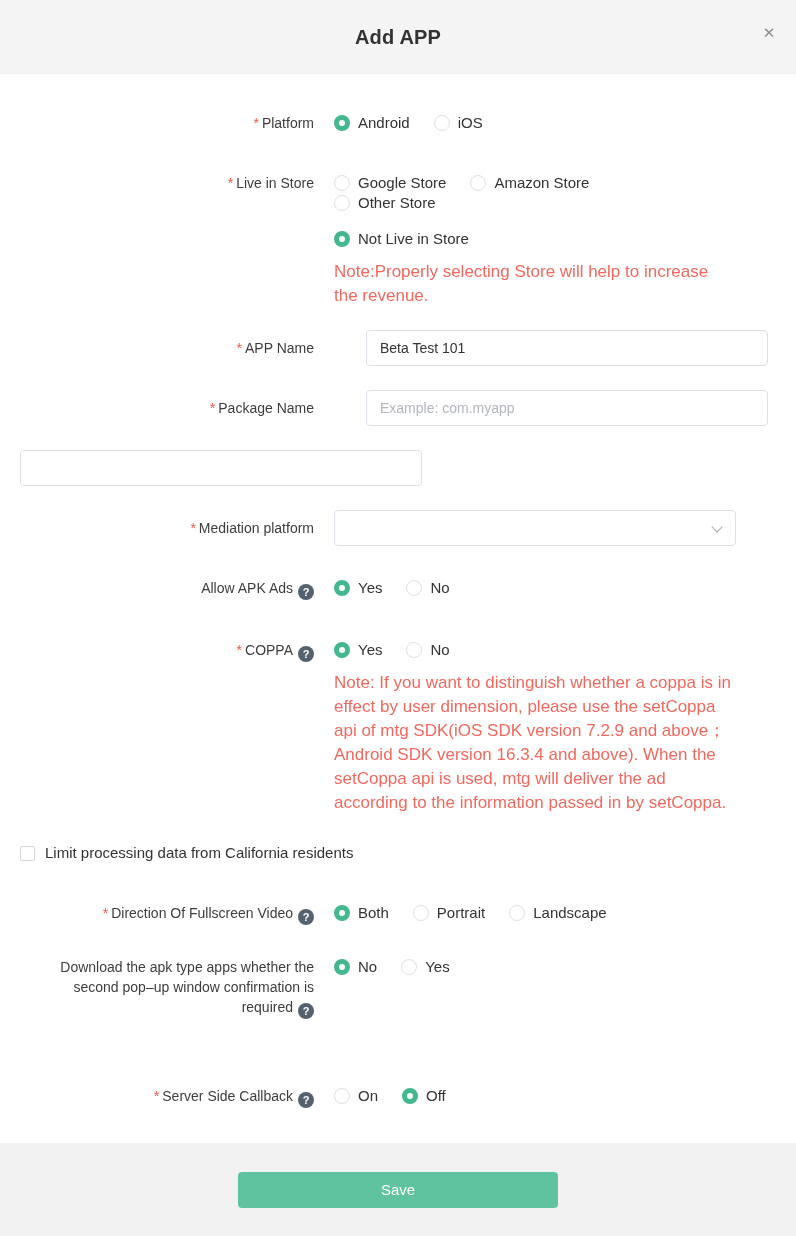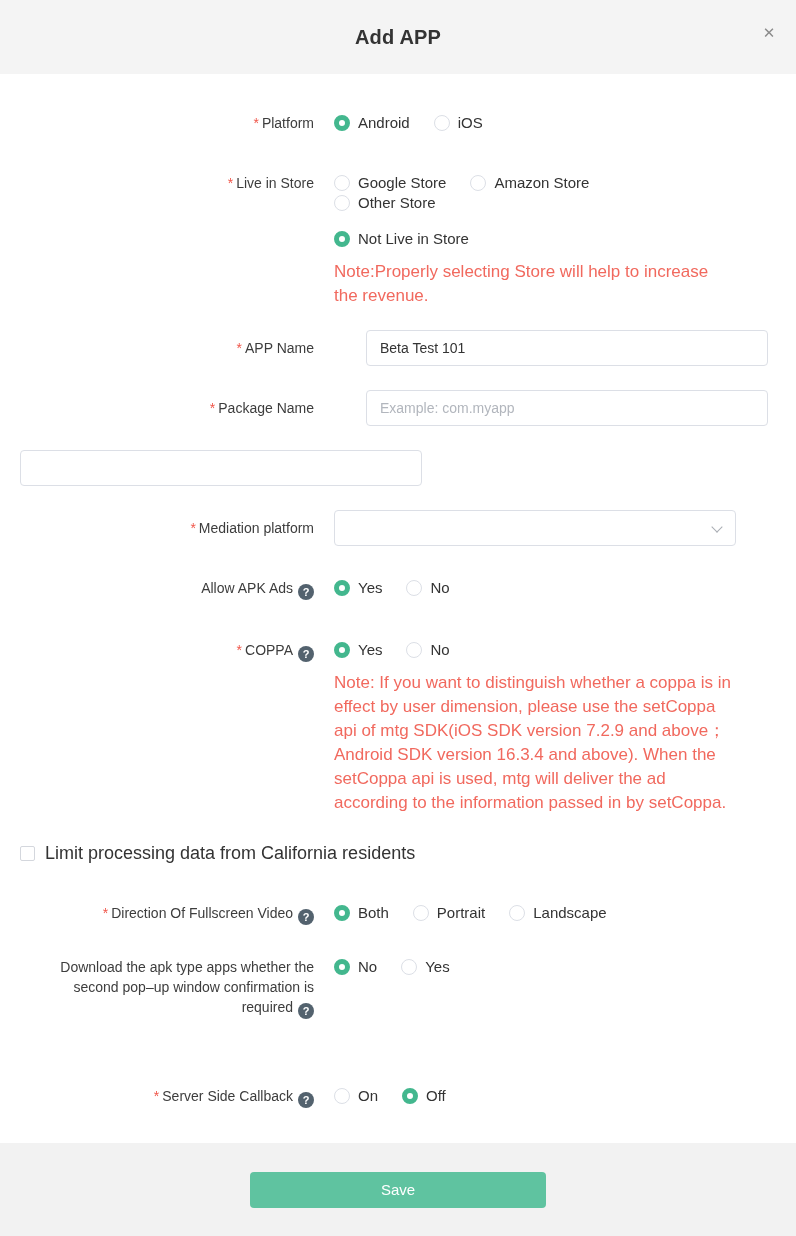--- a/index.html
+++ b/index.html
@@ -154,21 +154,21 @@
   
   .checkbox-option { display: flex; align-items: center; cursor: pointer; line-height: 20px; }
   .checkbox-square {
     width: 15px;
     height: 15px;
     border: 1px solid #d4d7dd;
     border-radius: 2px;
     background: #fff;
     flex-shrink: 0;
   }
-  .checkbox-text { margin-left: 10px; font-size: 18px; color: #333; white-space: nowrap; text-align: center; }
+  .checkbox-text { margin-left: 10px; font-size: 15px; color: #333; white-space: nowrap; text-align: center; }
   
   .note-text {
     color: #f1695e;
     font-size: 17px;
     line-height: 24px;
     width: 402px;
     margin-top: 11px;
   }
   .sub-option { margin-top: 16px; }
   
@@ -177,21 +177,21 @@
     left: 0;
     bottom: 0;
     width: 796px;
     height: 93px;
     background: #f2f2f2;
     display: flex;
     align-items: center;
     justify-content: center;
   }
   .save-button {
-    width: 296px;
+    width: 320px;
     height: 36px;
     background: #5fc3a0;
     border: none;
     border-radius: 4px;
     color: #fff;
     font-size: 15px;
     font-family: "Liberation Sans", "DejaVu Sans", sans-serif;
     cursor: pointer;
   }
 </style>

